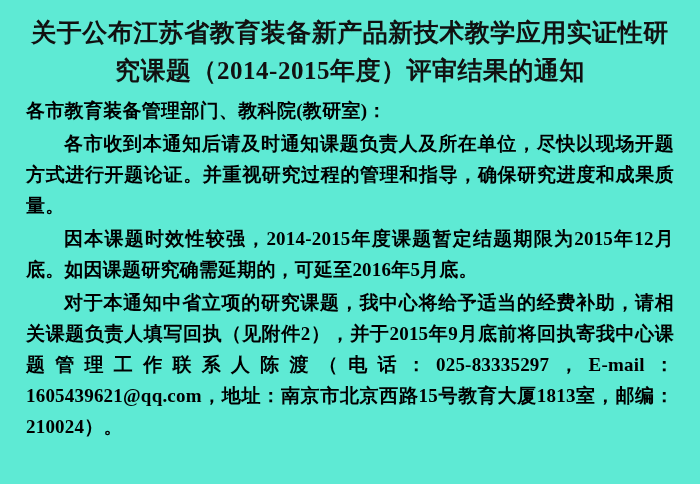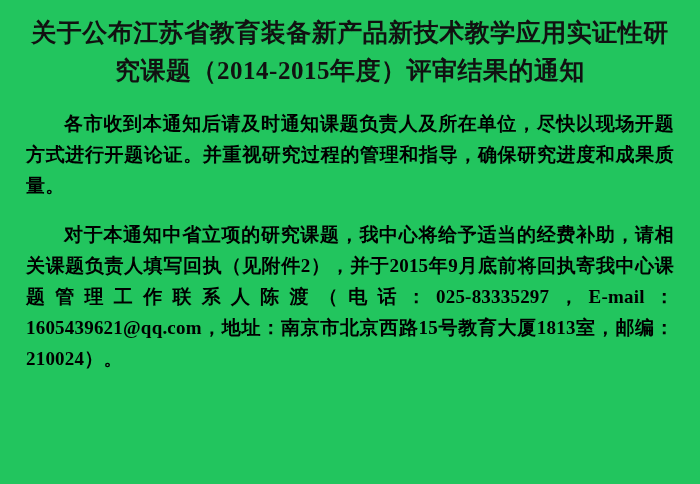--- a/index.html
+++ b/index.html
@@ -13,21 +13,21 @@
     font-family: "Liberation Serif", "DejaVu Serif", serif;
     color: #000000;
     overflow: hidden;
   }
   .page {
     position: relative;
     width: 700px;
     height: 484px;
     box-sizing: border-box;
     padding: 10px 26px 0 26px;
-    background: #22c55e;
+    background: #5eead4;
   }
   .doc-title {
     text-align: center;
     font-size: 25px;
     font-weight: bold;
     line-height: 38px;
     letter-spacing: 0.5px;
     margin: 4px 0 6px 0;
     color: #111;
   }
@@ -41,27 +41,29 @@
   .para {
     font-size: 19px;
     line-height: 31px;
     text-indent: 2em;
     margin: 0;
     text-align: justify;
     letter-spacing: 0.2px;
     font-weight: bold;
   }
   .para.gap {
-    margin-top: 18px;
+    margin-top: 2px;
   }
 </style>
 </head>
 <body>
 
 <div class="page">
 
   <div class="doc-title">关于公布江苏省教育装备新产品新技术教学应用实证性研究课题（2014-2015年度）评审结果的通知</div>
 
+  <div class="salutation">各市教育装备管理部门、教科院(教研室)：</div>
 
   <p class="para gap">各市收到本通知后请及时通知课题负责人及所在单位，尽快以现场开题方式进行开题论证。并重视研究过程的管理和指导，确保研究进度和成果质量。</p>
+  <p class="para gap">因本课题时效性较强，2014-2015年度课题暂定结题期限为2015年12月底。如因课题研究确需延期的，可延至2016年5月底。</p>
   <p class="para gap">对于本通知中省立项的研究课题，我中心将给予适当的经费补助，请相关课题负责人填写回执（见附件2），并于2015年9月底前将回执寄我中心课题管理工作联系人陈渡（电话：025-83335297，E-mail：1605439621@qq.com，地址：南京市北京西路15号教育大厦1813室，邮编：210024）。</p>
 
 </div>
 
 </body></html>

